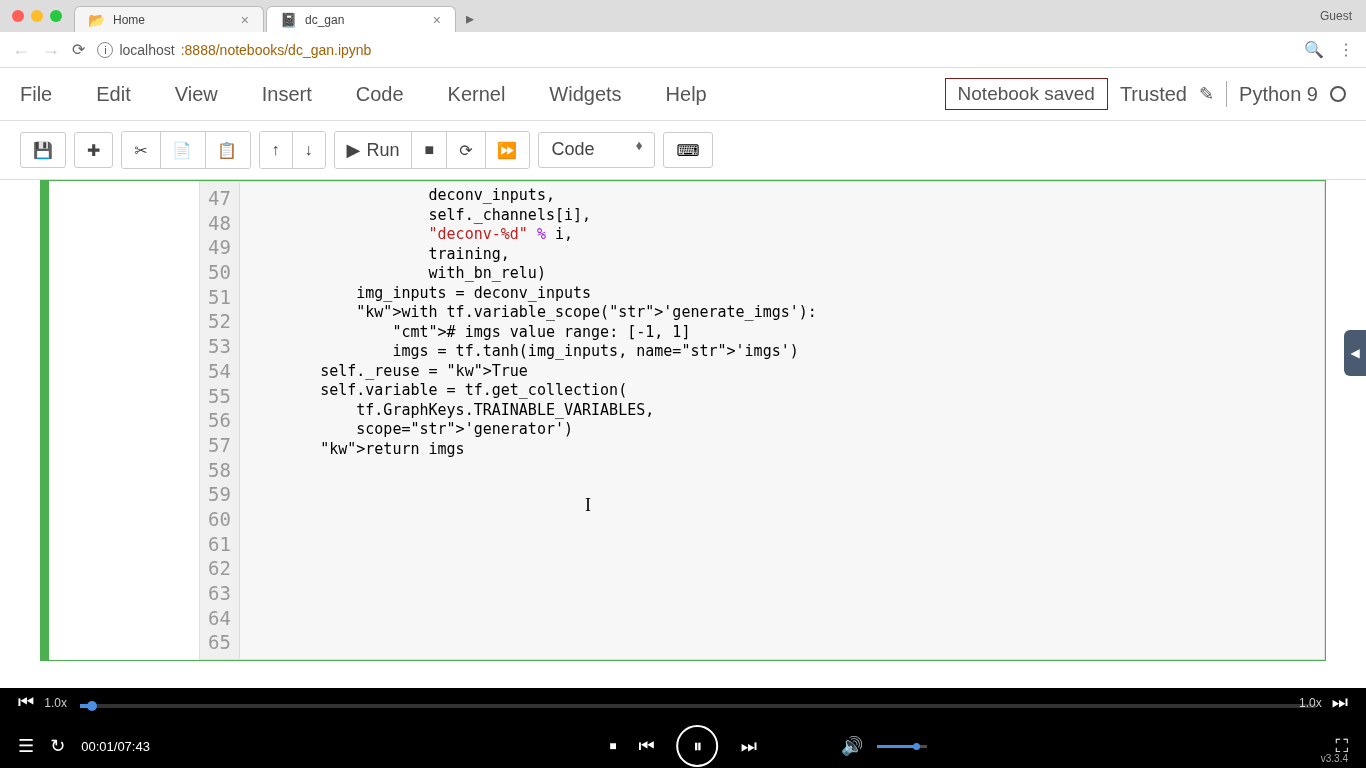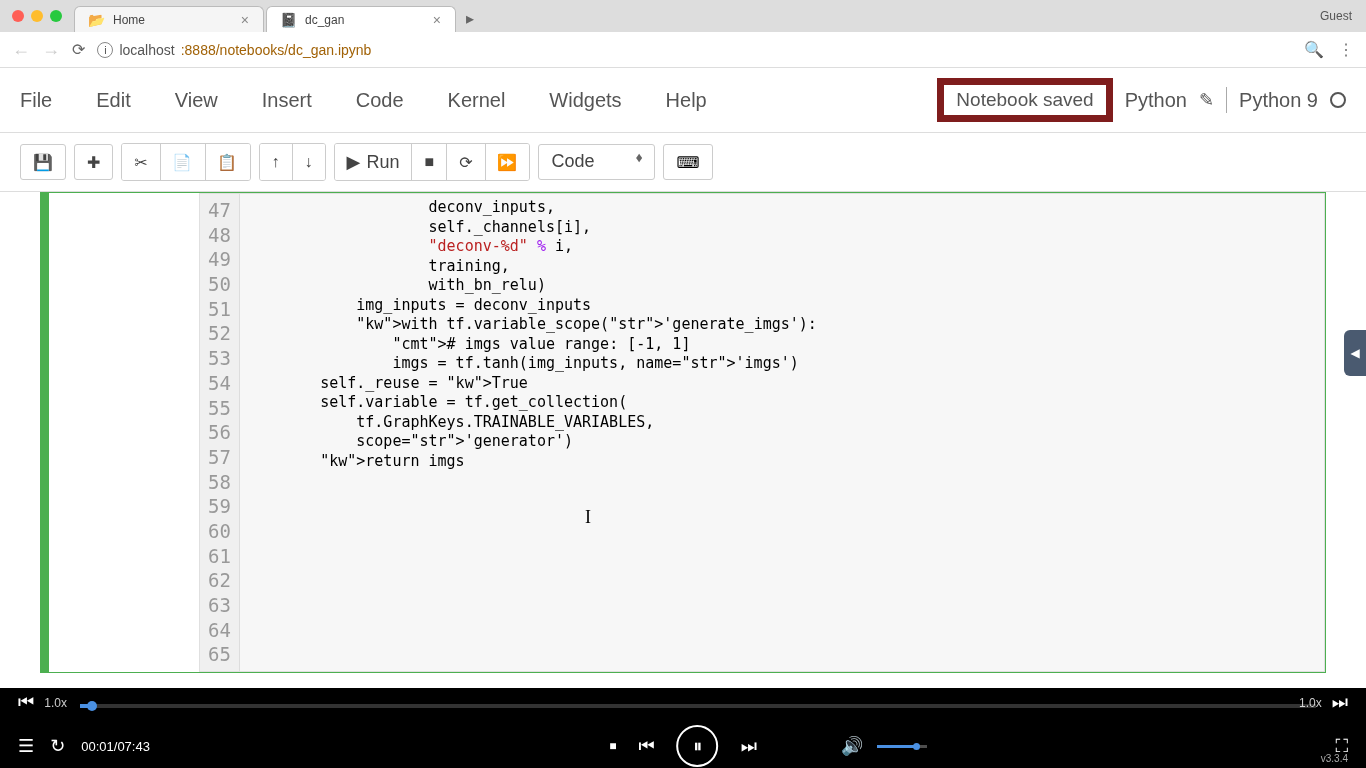--- a/index.html
+++ b/index.html
@@ -23,21 +23,21 @@
 .nav-arrow { color: #888; font-size: 18px; }
 .nav-arrow.disabled { color: #ccc; }
 .reload { color: #666; font-size: 16px; }
 .url-box { flex: 1; display: flex; align-items: center; gap: 6px; font-size: 14px; color: #555; }
 .info-icon { border: 1px solid #888; border-radius: 50%; width: 16px; height: 16px; display: inline-flex; align-items: center; justify-content: center; font-size: 11px; }
 .addr-right { display: flex; gap: 14px; align-items: center; color: #777; font-size: 16px; }
 
 .notebook-menu { background: #fff; padding: 10px 20px; display: flex; align-items: center; gap: 44px; font-size: 20px; color: #555; border-bottom: 1px solid #ddd; }
 .notebook-menu .menu-item { cursor: pointer; }
 .menu-right { margin-left: auto; display: flex; align-items: center; gap: 12px; }
-.saved-box { border: 7px solid #7f1d1d; padding: 4px 12px; font-size: 19px; }
+.saved-box { border: 1px solid #7f1d1d; padding: 4px 12px; font-size: 19px; }
 .trusted { font-size: 20px; color: #555; }
 .pencil { font-size: 18px; color: #555; }
 .divider { width: 1px; height: 26px; background: #aaa; }
 .kernel-name { font-size: 20px; color: #555; }
 .kernel-indicator { width: 16px; height: 16px; border: 2px solid #555; border-radius: 50%; }
 
 .toolbar { background: #fff; padding: 10px 20px; display: flex; align-items: center; gap: 8px; border-bottom: 1px solid #ddd; }
 .tb-group { display: flex; border: 1px solid #ccc; border-radius: 3px; overflow: hidden; }
 .tb-btn { background: #fff; border: none; border-right: 1px solid #ccc; padding: 8px 12px; font-size: 16px; color: #444; cursor: pointer; display: flex; align-items: center; gap: 6px; height: 36px; }
 .tb-btn:last-child { border-right: none; }
@@ -120,21 +120,21 @@
   <span class="menu-item">File</span>
   <span class="menu-item">Edit</span>
   <span class="menu-item">View</span>
   <span class="menu-item">Insert</span>
   <span class="menu-item">Code</span>
   <span class="menu-item">Kernel</span>
   <span class="menu-item">Widgets</span>
   <span class="menu-item">Help</span>
   <div class="menu-right">
     <span class="saved-box">Notebook saved</span>
-    <span class="trusted">Python</span>
+    <span class="trusted">Trusted</span>
     <span class="pencil">✎</span>
     <div class="divider"></div>
     <span class="kernel-name">Python 9</span>
     <span class="kernel-indicator"></span>
   </div>
 </div>
 
 <div class="toolbar">
   <button class="tb-btn single">💾</button>
   <button class="tb-btn single">✚</button>

